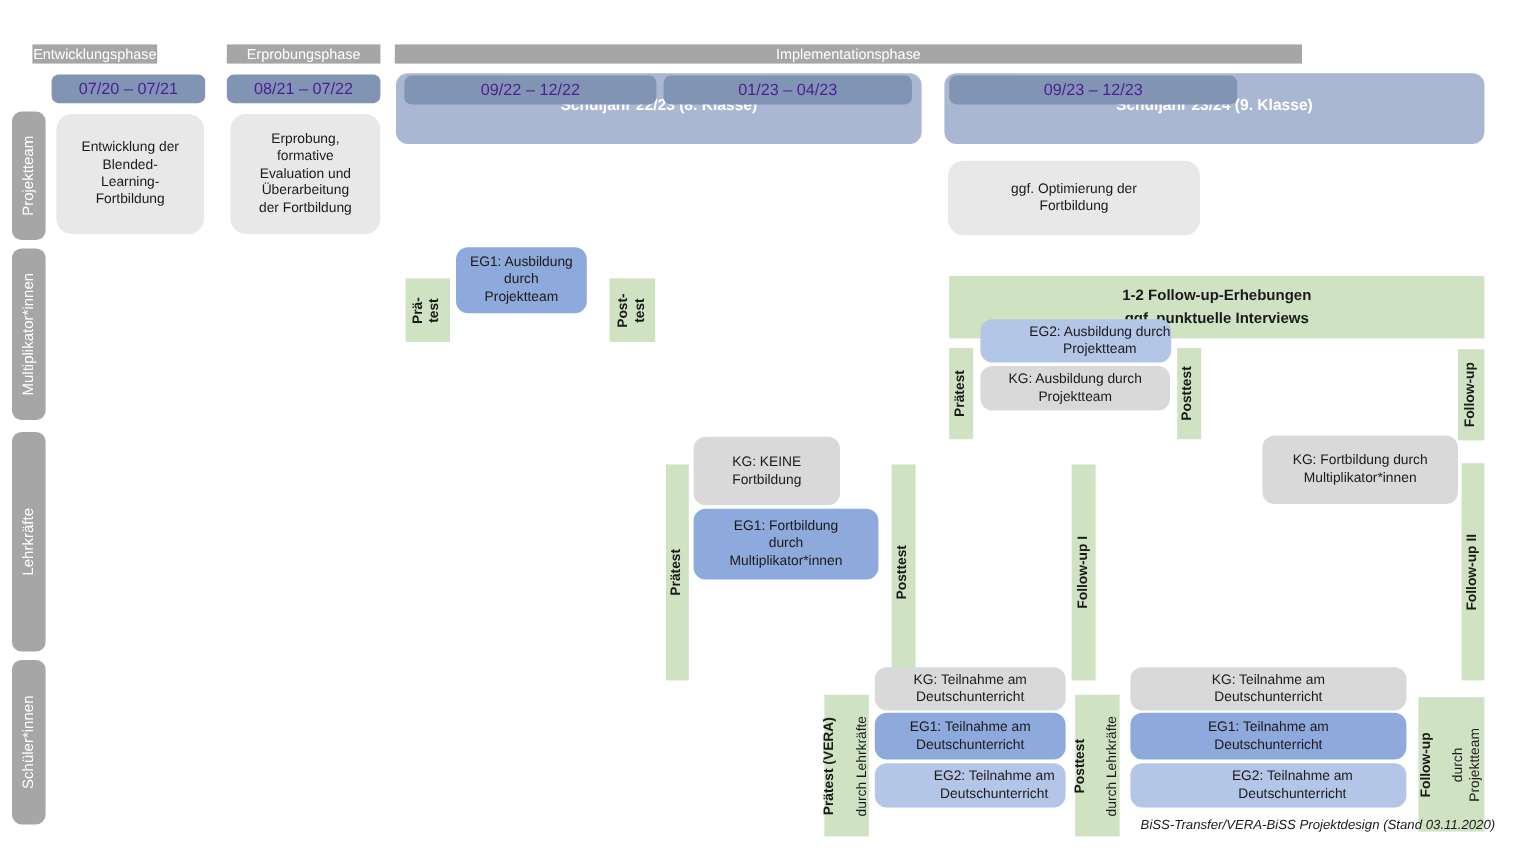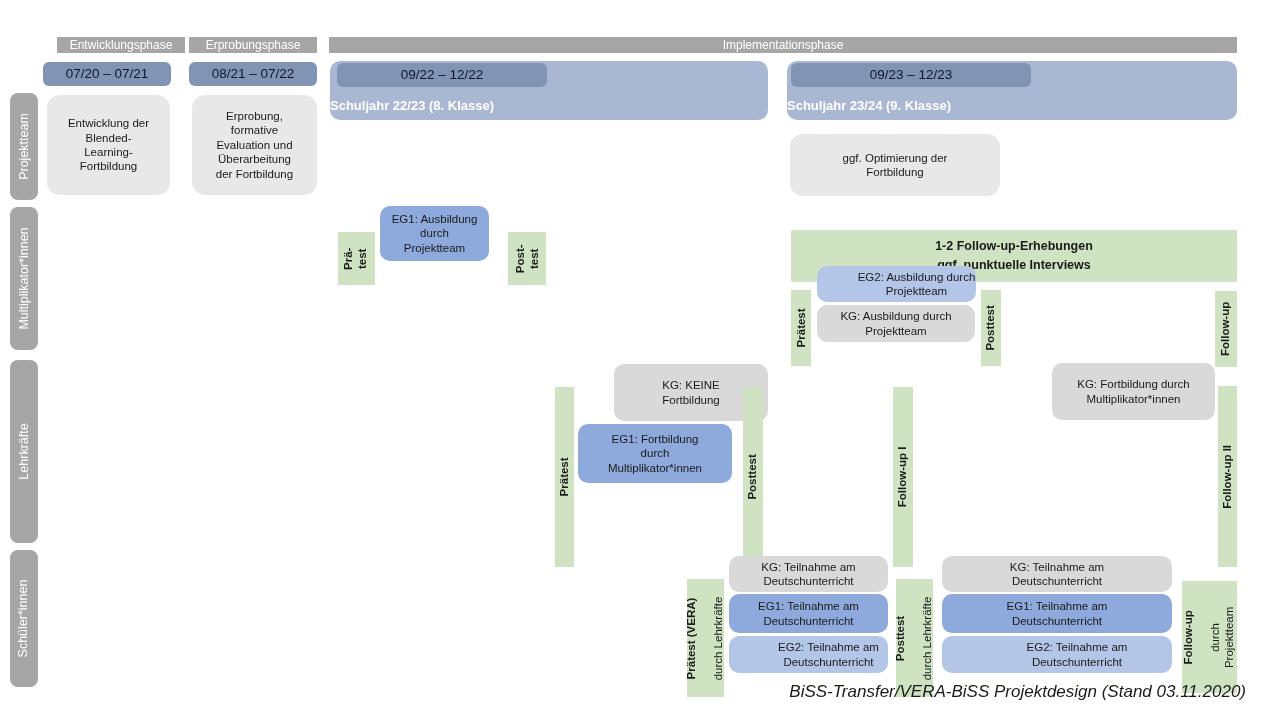--- a/index.html
+++ b/index.html
@@ -4,57 +4,58 @@
 <style>
   html,body{margin:0;padding:0;background:#ffffff;}
   #slide{
     position:relative;width:1280px;height:720px;background:#ffffff;overflow:hidden;
     font-family:"Liberation Sans",sans-serif;color:#1a1a1a;
   }
   .abs{position:absolute;box-sizing:border-box;}
   .box{display:flex;align-items:center;justify-content:center;text-align:center;white-space:pre-line;line-height:1.25;}
   
   .phasebar{background:var(--header-gray,#a6a6a6);color:#ffffff;font-size:12px;}
-  .period{background:var(--period-blue,#8294b4);color:#0f172a;font-size:13.5px;border-radius:6px;}
+  .period{background:var(--period-blue,#8294b4);color:#4c1d95;font-size:13.5px;border-radius:6px;}
   .band{background:var(--band-blue,#a9b7d2);border-radius:10px;}
-  .bandlabel{color:#ffffff;font-weight:bold;font-size:13px;position:absolute;left:0;right:0;bottom:7px;}
+  .bandlabel{color:#ffffff;font-weight:bold;font-size:13px;position:absolute;left:0;right:0;bottom:25px;text-align:center;}
   .rowlabel{background:var(--header-gray,#a6a6a6);color:#ffffff;border-radius:8px;font-size:12.5px;}
   .graybox{background:var(--gray-light,#e9e8e8);border-radius:13px;font-size:11.5px;}
   .kgbox{background:var(--gray-kg,#d9d9d9);border-radius:10px;font-size:11.5px;}
   .eg1box{background:var(--blue-mid,#8ea9db);border-radius:10px;font-size:11.5px;}
   .eg2box{background:var(--blue-light,#b4c6e7);border-radius:10px;font-size:11.5px;padding-left:40px;}
   .greenbox{background:var(--green,#cfe3c3);font-size:11.5px;margin-top:24px;}
   .bold{font-weight:bold;}
   .bigfollow{font-weight:bold;font-size:12.5px;line-height:1.55;}
   
   .vbar{display:flex;align-items:center;justify-content:center;overflow:visible;}
   .vt{flex:none;width:max-content;transform:rotate(-90deg);white-space:pre-line;text-align:center;line-height:1.2;}
   .vt .vmain{display:block;font-weight:bold;white-space:pre-line;}
   .vt .vsub{display:block;font-weight:normal;white-space:pre-line;}
-  .footer{font-size:17px;font-style:italic;color:#1a1a1a;white-space:nowrap;}
+  .footer{font-size:11px;font-style:italic;color:#1a1a1a;white-space:nowrap;}
 </style>
 </head>
 <body>
 
 <div id="slide">
 
-  <div class="abs box phasebar" style="left:57px;top:37px;width:128px;height:16px;">Entwicklungsphase</div>
+  <div class="abs box phasebar" style="left:27px;top:37px;width:104px;height:16px;">Entwicklungsphase</div>
   <div class="abs box phasebar" style="left:189px;top:37px;width:128px;height:16px;">Erprobungsphase</div>
-  <div class="abs box phasebar" style="left:329px;top:37px;width:908px;height:16px;">Implementationsphase</div>
+  <div class="abs box phasebar" style="left:329px;top:37px;width:756px;height:16px;">Implementationsphase</div>
 
   <div class="abs band" style="left:330px;top:61px;width:438px;height:59px;">
     <div class="bandlabel">Schuljahr 22/23 (8. Klasse)</div>
   </div>
   <div class="abs band" style="left:787px;top:61px;width:450px;height:59px;">
     <div class="bandlabel">Schuljahr 23/24 (9. Klasse)</div>
   </div>
 
   <div class="abs box period" style="left:43px;top:62px;width:128px;height:24px;">07/20 – 07/21</div>
   <div class="abs box period" style="left:189px;top:62px;width:128px;height:24px;">08/21 – 07/22</div>
   <div class="abs box period" style="left:337px;top:63px;width:210px;height:24px;">09/22 – 12/22</div>
+  <div class="abs box period" style="left:553px;top:63px;width:207px;height:24px;">01/23 – 04/23</div>
   <div class="abs box period" style="left:791px;top:63px;width:240px;height:24px;">09/23 – 12/23</div>
 
   <div class="abs vbar rowlabel" style="left:10px;top:93px;width:28px;height:107px;">
     <span class="vt">Projektteam</span>
   </div>
   <div class="abs vbar rowlabel" style="left:10px;top:207px;width:28px;height:143px;">
     <span class="vt">Multiplikator*innen</span>
   </div>
   <div class="abs vbar rowlabel" style="left:10px;top:360px;width:28px;height:183px;">
     <span class="vt">Lehrkräfte</span>
@@ -98,21 +99,21 @@
   <div class="abs vbar greenbox" style="left:981px;top:266px;width:20px;height:76px;">
     <span class="vt bold">Posttest</span>
   </div>
   <div class="abs vbar greenbox" style="left:1215px;top:267px;width:22px;height:76px;">
     <span class="vt bold">Follow-up</span>
   </div>
 
   <div class="abs vbar greenbox" style="left:555px;top:363px;width:19px;height:180px;">
     <span class="vt bold">Prätest</span>
   </div>
-  <div class="abs box kgbox" style="left:578px;top:364px;width:154px;height:57px;margin-left:36px;">KG: KEINE
+  <div class="abs box kgbox" style="left:578px;top:364px;width:122px;height:57px;">KG: KEINE
 Fortbildung</div>
   <div class="abs box eg1box" style="left:578px;top:424px;width:154px;height:59px;">EG1: Fortbildung
 durch
 Multiplikator*innen</div>
   <div class="abs vbar greenbox" style="left:743px;top:363px;width:20px;height:180px;">
     <span class="vt bold">Posttest</span>
   </div>
   <div class="abs vbar greenbox" style="left:893px;top:363px;width:20px;height:180px;">
     <span class="vt bold">Follow-up I</span>
   </div>

